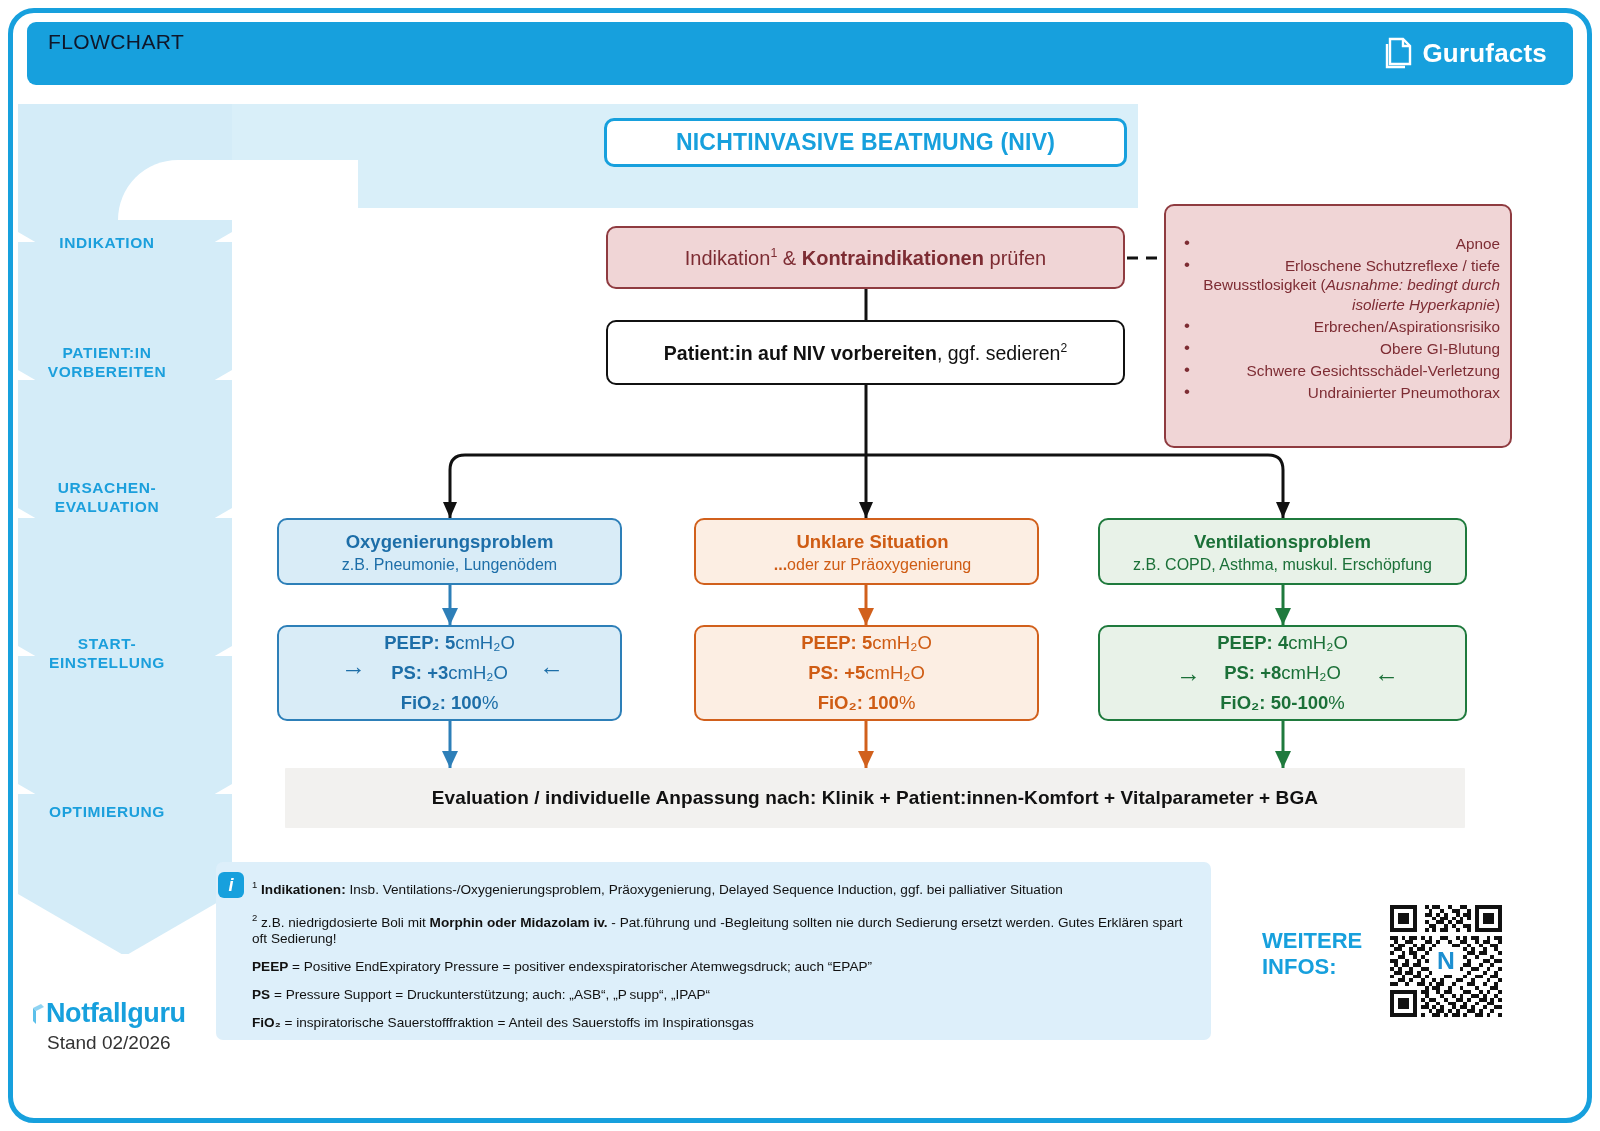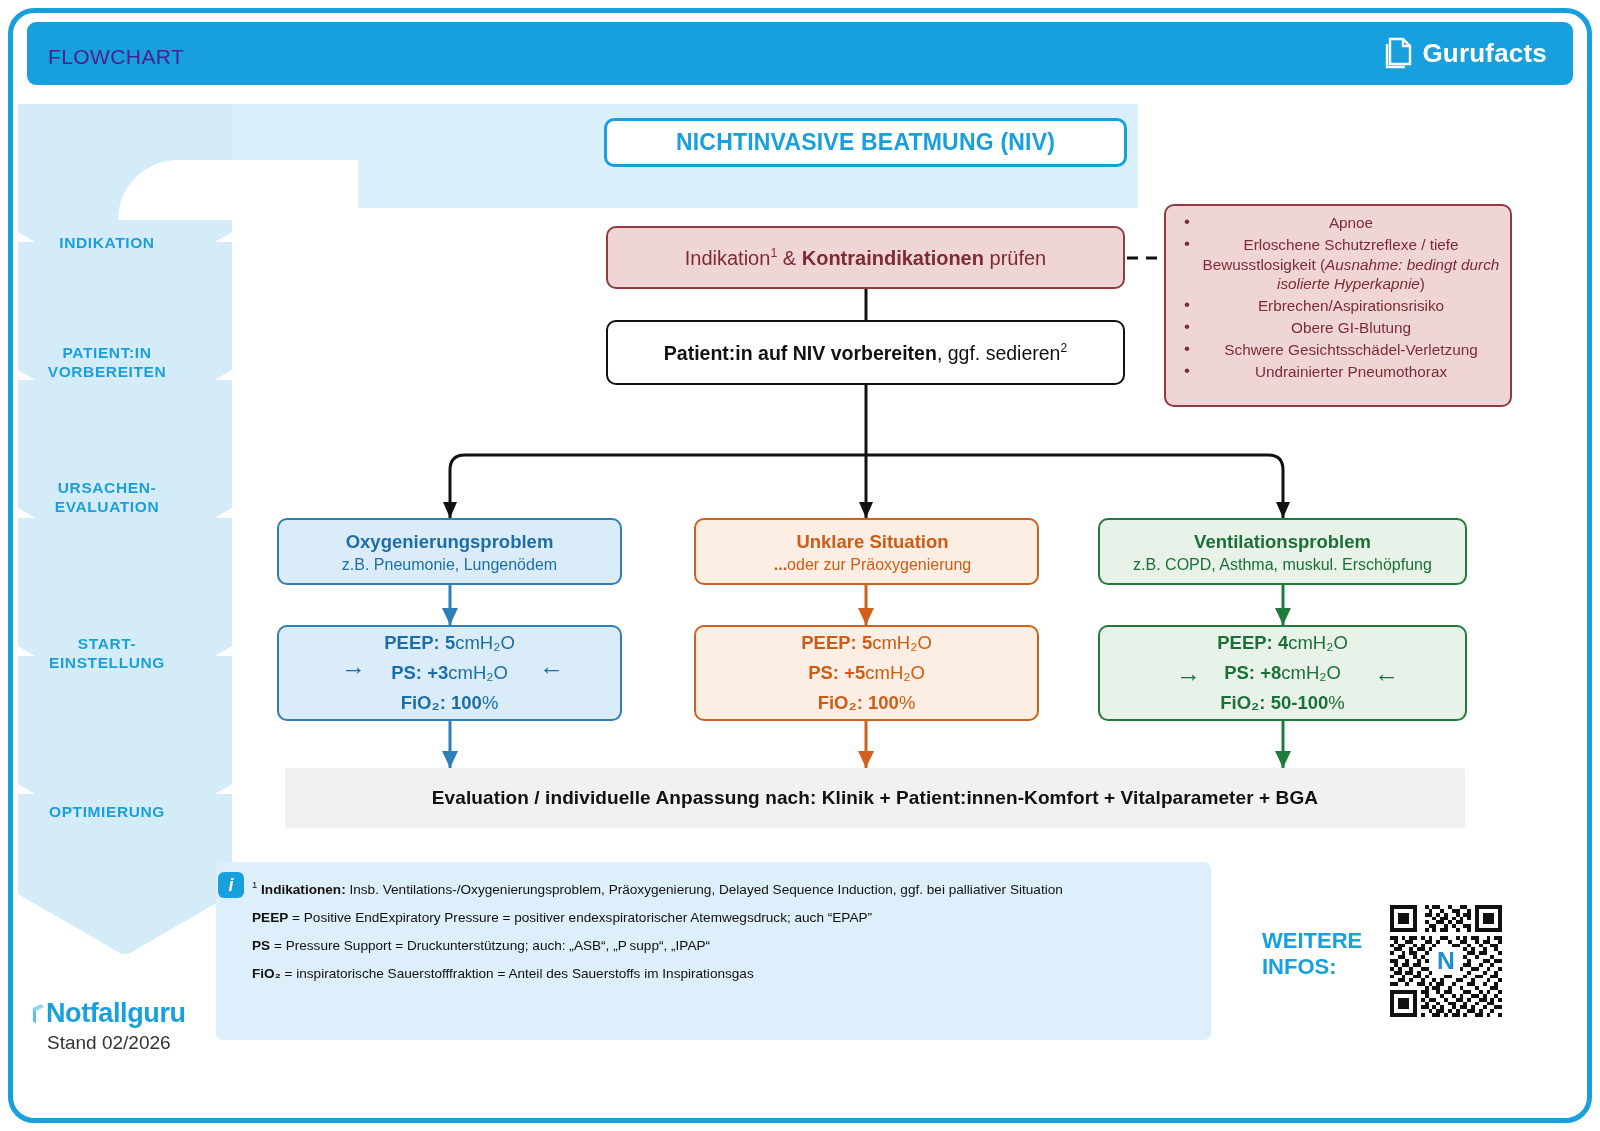--- a/index.html
+++ b/index.html
@@ -26,22 +26,22 @@
   
   .header {
     position: absolute;
     left: 27px; top: 22px;
     width: 1546px; height: 63px;
     background: #17a0dd;
     border-radius: 9px 9px 9px 9px;
     color: #ffffff;
   }
   .header .hl1 {
-    position: absolute; left: 21px; top: 23px;
-    font-size: 21px; letter-spacing: .4px; font-weight: 400; color: #4c1d95;
+    position: absolute; left: 21px; top: 8px;
+    font-size: 21px; letter-spacing: .4px; font-weight: 400; color: #0f172a;
   }
   .header .hl2 {
     position: absolute; left: 21px; top: 29px;
     font-size: 23px; font-weight: bold; letter-spacing: .3px; color: #ffffff;
   }
   .brand {
     position: absolute; right: 26px; top: 14px;
     display: flex; align-items: center; gap: 9px;
   }
   .brand .bname { font-size: 26px; font-weight: bold; color: #ffffff; letter-spacing: .2px; }
@@ -91,24 +91,24 @@
     left: 606px; top: 226px; width: 519px; height: 63px;
     border: 2px solid #8f3b40; background: #f0d5d6;
     color: #7d2c33; font-size: 20px;
   }
   .prep-box {
     left: 606px; top: 320px; width: 519px; height: 65px;
     border: 2px solid #111111; background: #ffffff;
     color: #111111; font-size: 19.5px;
   }
   .contra-box {
-    left: 1164px; top: 204px; width: 348px; height: 203px;
+    left: 1164px; top: 204px; width: 348px; height: 244px;
     border: 2px solid #8f3b40; background: #f0d5d6;
     color: #7d2c33; font-size: 15.3px;
-    align-items: flex-start; justify-content: center; text-align: center;
+    align-items: flex-start; justify-content: center; text-align: right;
     padding: 6px 10px 22px 14px;
   }
   .contra-box ul { list-style: none; }
   .contra-box li {
     position: relative; padding-left: 22px; margin: 2.5px 0; line-height: 19.5px;
   }
   .contra-box li::before {
     content: "\2022"; position: absolute; left: 4px; top: -1px; font-size: 17px;
   }
 
@@ -321,20 +321,23 @@
   <div class="evalbar">
     <span>Evaluation / individuelle Anpassung nach:   Klinik  +  Patient:innen-Komfort  +  Vitalparameter  +  BGA</span>
   </div>
 
   <div class="infoicon">
     <span>i</span>
   </div>
   <div class="notes">
     <div class="line">
       <sup>1</sup> <strong>Indikationen:</strong><span> Insb. Ventilations-/Oxygenierungsproblem, Präoxygenierung, Delayed Sequence Induction, ggf. bei palliativer Situation</span>
+    </div>
+    <div class="line">
+      <sup>2</sup><span> z.B. niedrigdosierte Boli mit </span><strong>Morphin oder Midazolam iv.</strong><span> - Pat.führung und -Begleitung sollten nie durch Sedierung ersetzt werden. Gutes Erklären spart oft Sedierung!</span>
     </div>
     <div class="line">
       <strong>PEEP</strong><span> = Positive EndExpiratory Pressure = positiver endexspiratorischer Atemwegsdruck; auch “EPAP”</span>
     </div>
     <div class="line">
       <strong>PS</strong><span> = Pressure Support = Druckunterstützung; auch: „ASB“, „P supp“, „IPAP“</span>
     </div>
     <div class="line">
       <strong>FiO₂</strong><span> =  inspiratorische Sauerstofffraktion = Anteil des Sauerstoffs im Inspirationsgas</span>
     </div>

